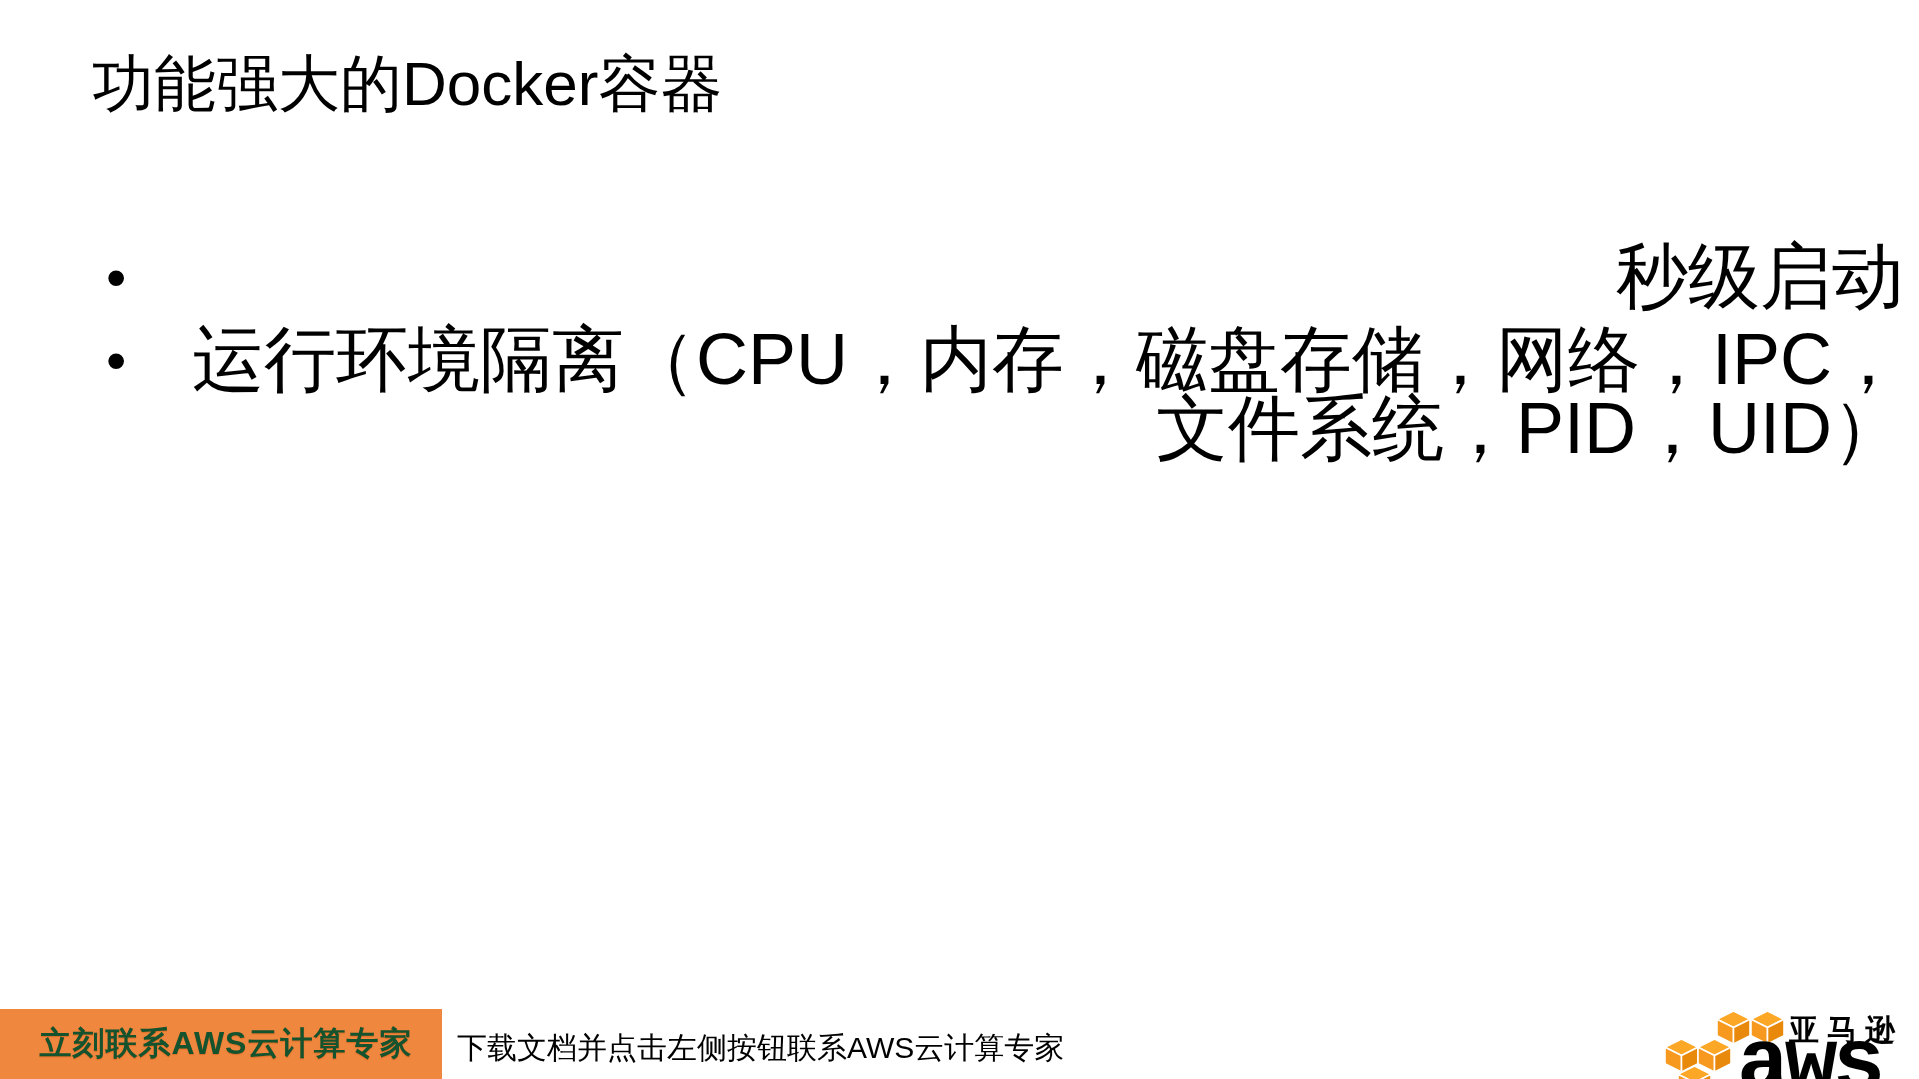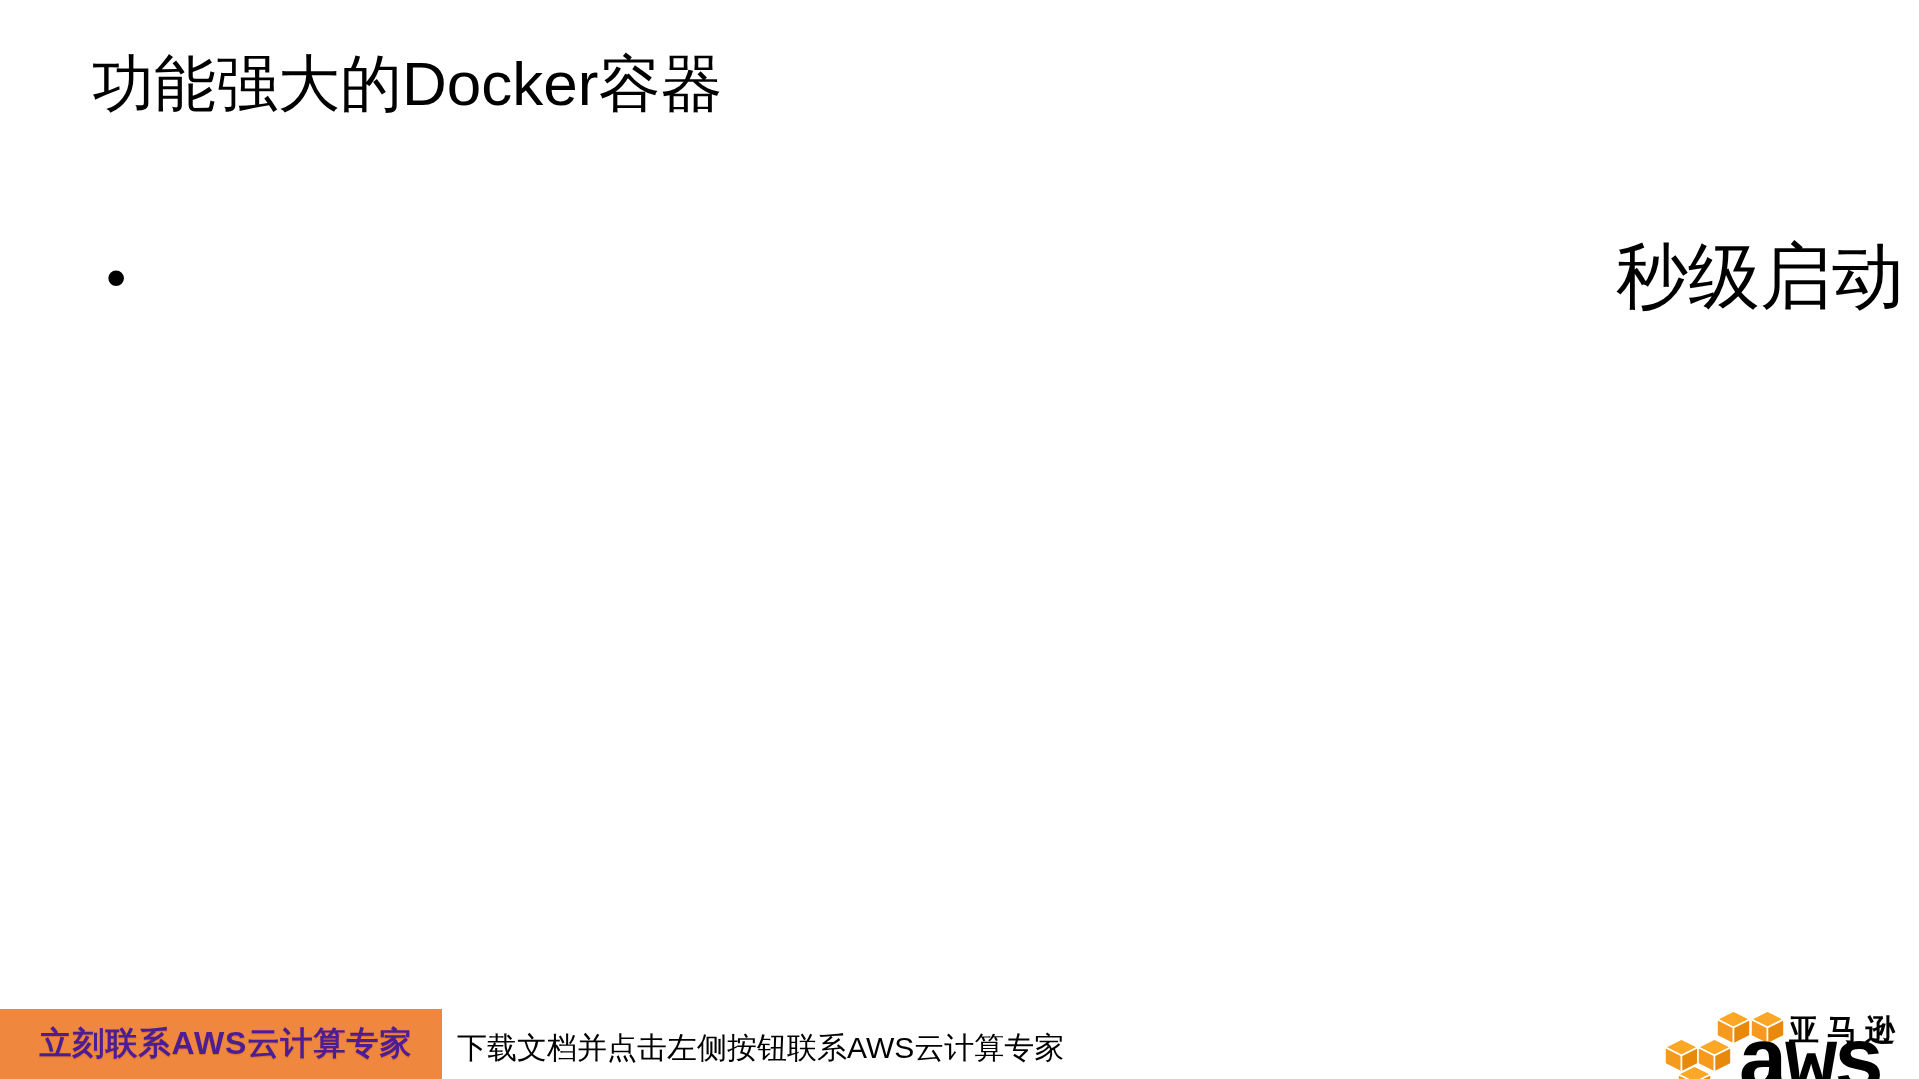--- a/index.html
+++ b/index.html
@@ -49,21 +49,21 @@
     line-height: 69px;
   }
 
   
   .cta-button {
     position: absolute;
     left: 0; top: 1009px;
     width: 442px; height: 70px;
     background: var(--cta-orange, #F0873F);
     border: none;
-    color: #4c1d95;
+    color: #14532d;
     font-family: "Liberation Sans", sans-serif;
     font-size: 32px;
     font-weight: bold;
     letter-spacing: 1px;
     text-align: center;
     cursor: pointer;
     text-shadow: 0 1px 1px rgba(200,90,20,0.55);
     padding: 0 10px 0 20px;
   }
 
@@ -105,20 +105,22 @@
   .face-left  { fill: var(--logo-orange, #F7981F); }
   .face-right { fill: var(--logo-orange-dark, #E8890C); }
 </style>
 </head>
 <body>
 
 <h1 class="slide-title">功能强大的Docker容器</h1>
 
 <ul class="bullet-list">
     <li>秒级启动</li>
+    <li>运行环境隔离（CPU，内存，磁盘存储，网络，IPC，
+文件系统，PID，UID）</li>
   </ul>
 
 <button class="cta-button">立刻联系AWS云计算专家</button>
 
 <span class="footer-caption">下载文档并点击左侧按钮联系AWS云计算专家</span>
 
 <div class="aws-logo">
   <svg width="124" height="94" viewBox="0 0 124 94" aria-hidden="true">
 
     <g class="cube" transform="translate(54,2)">

